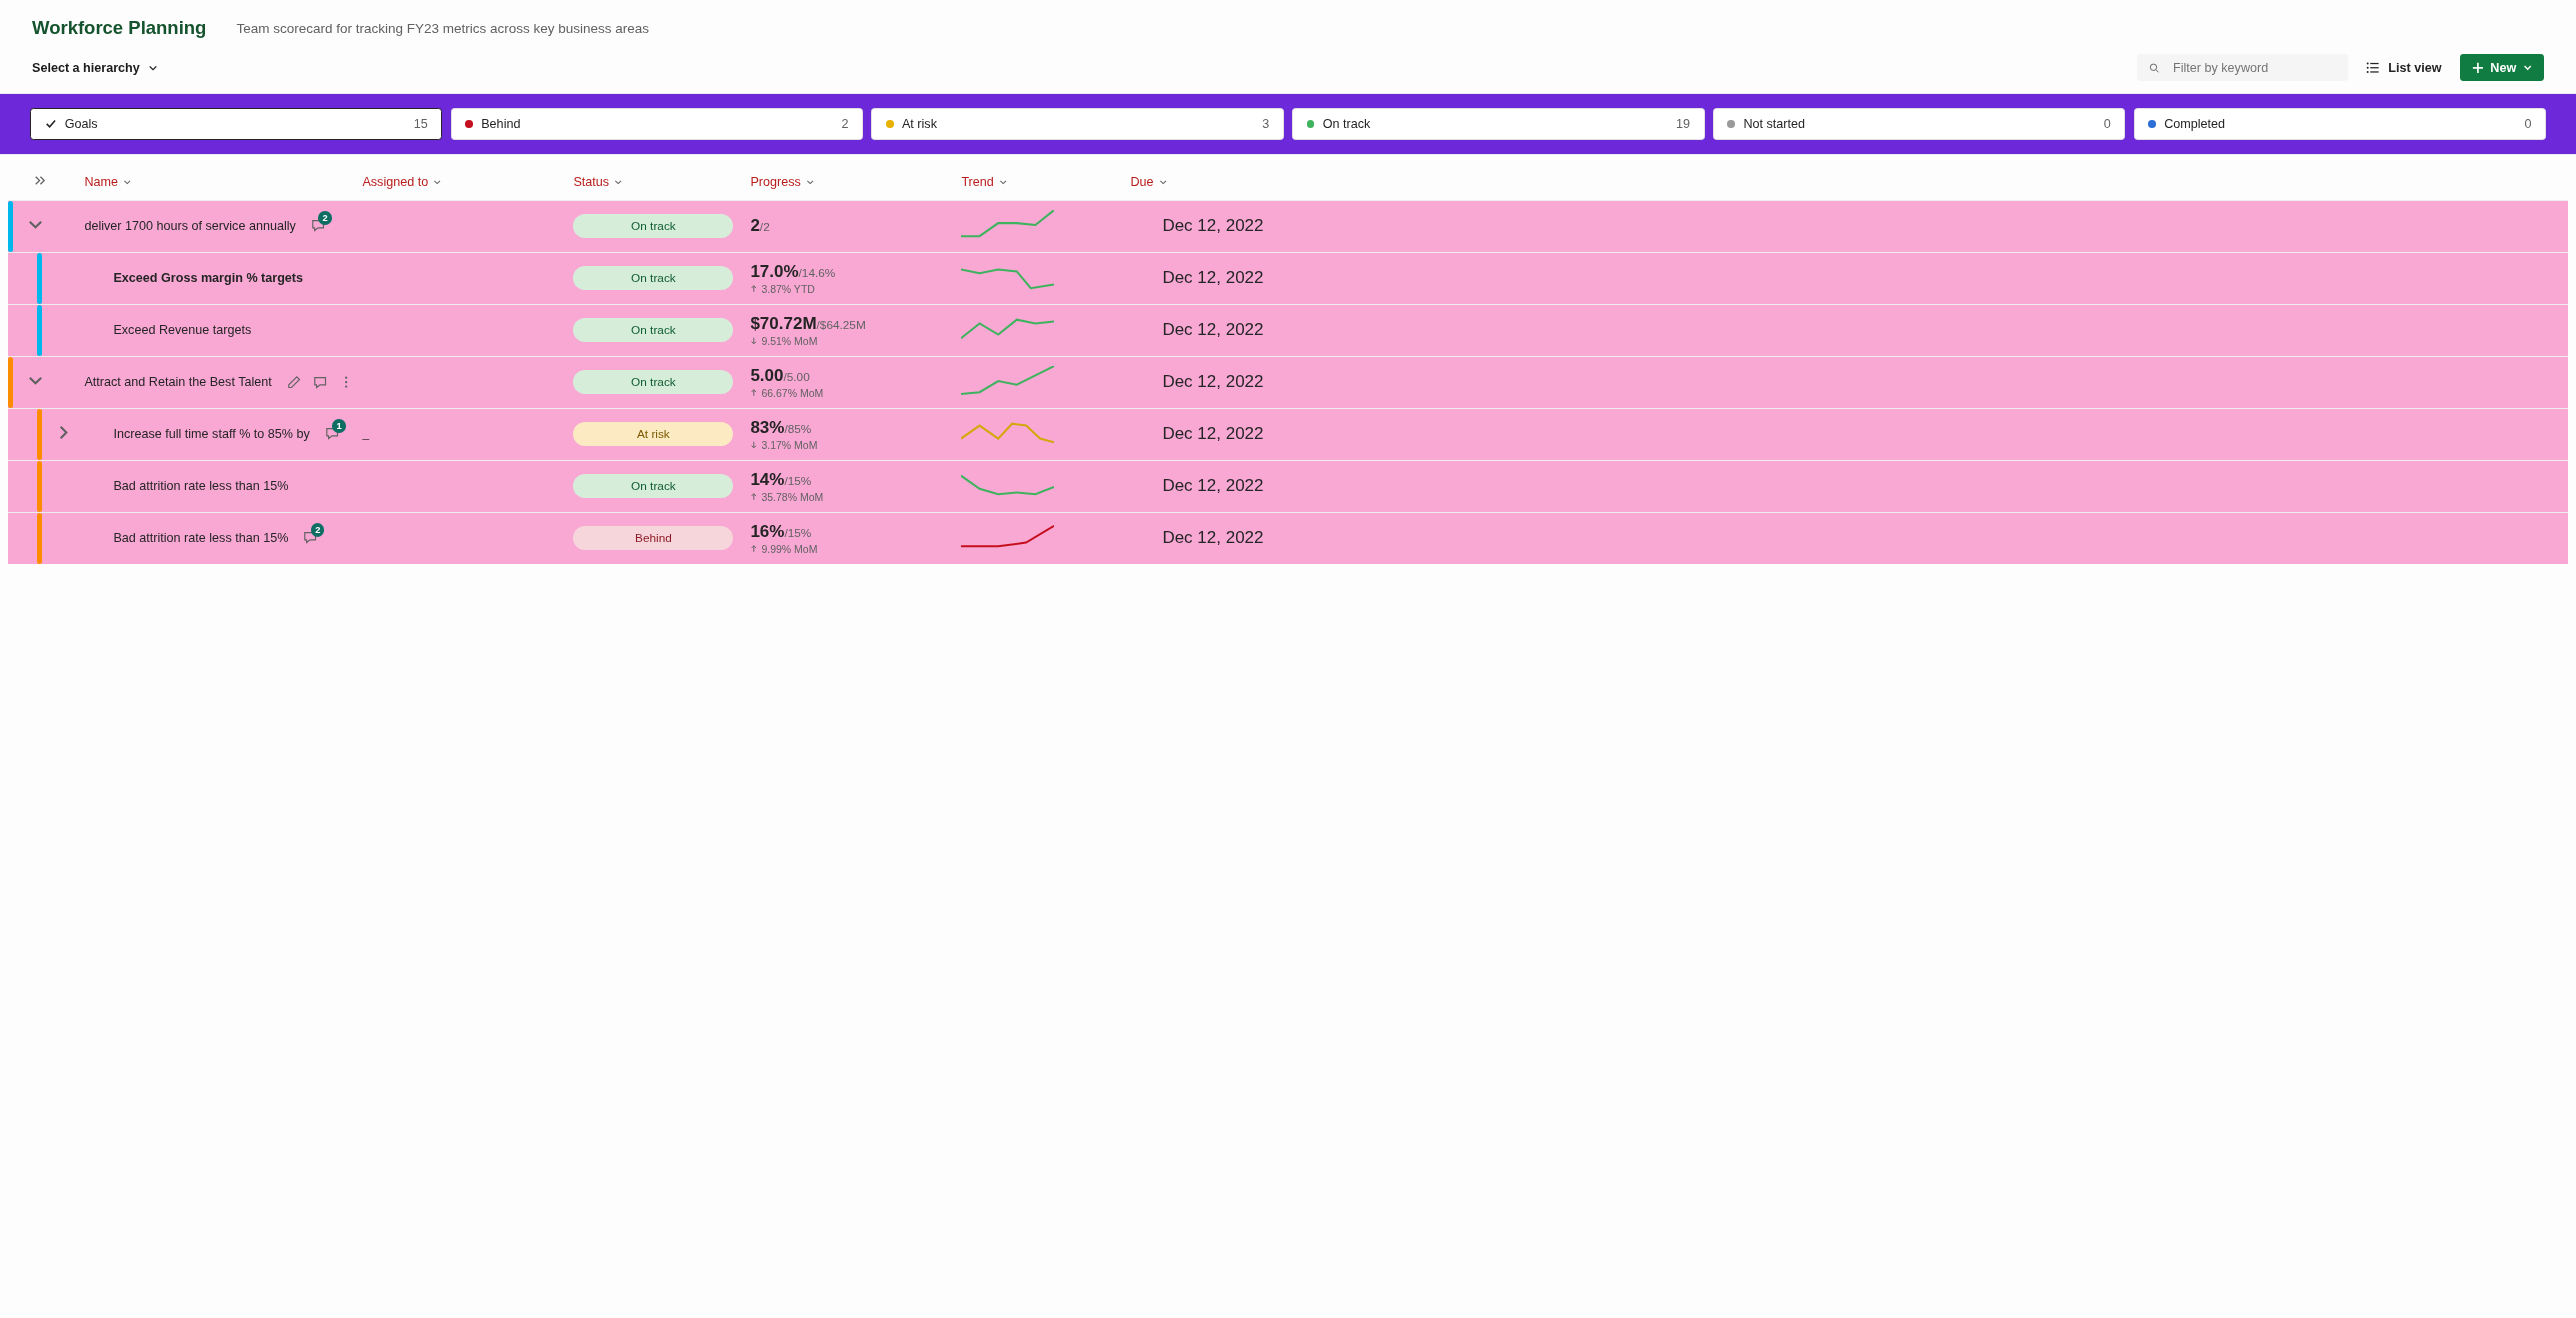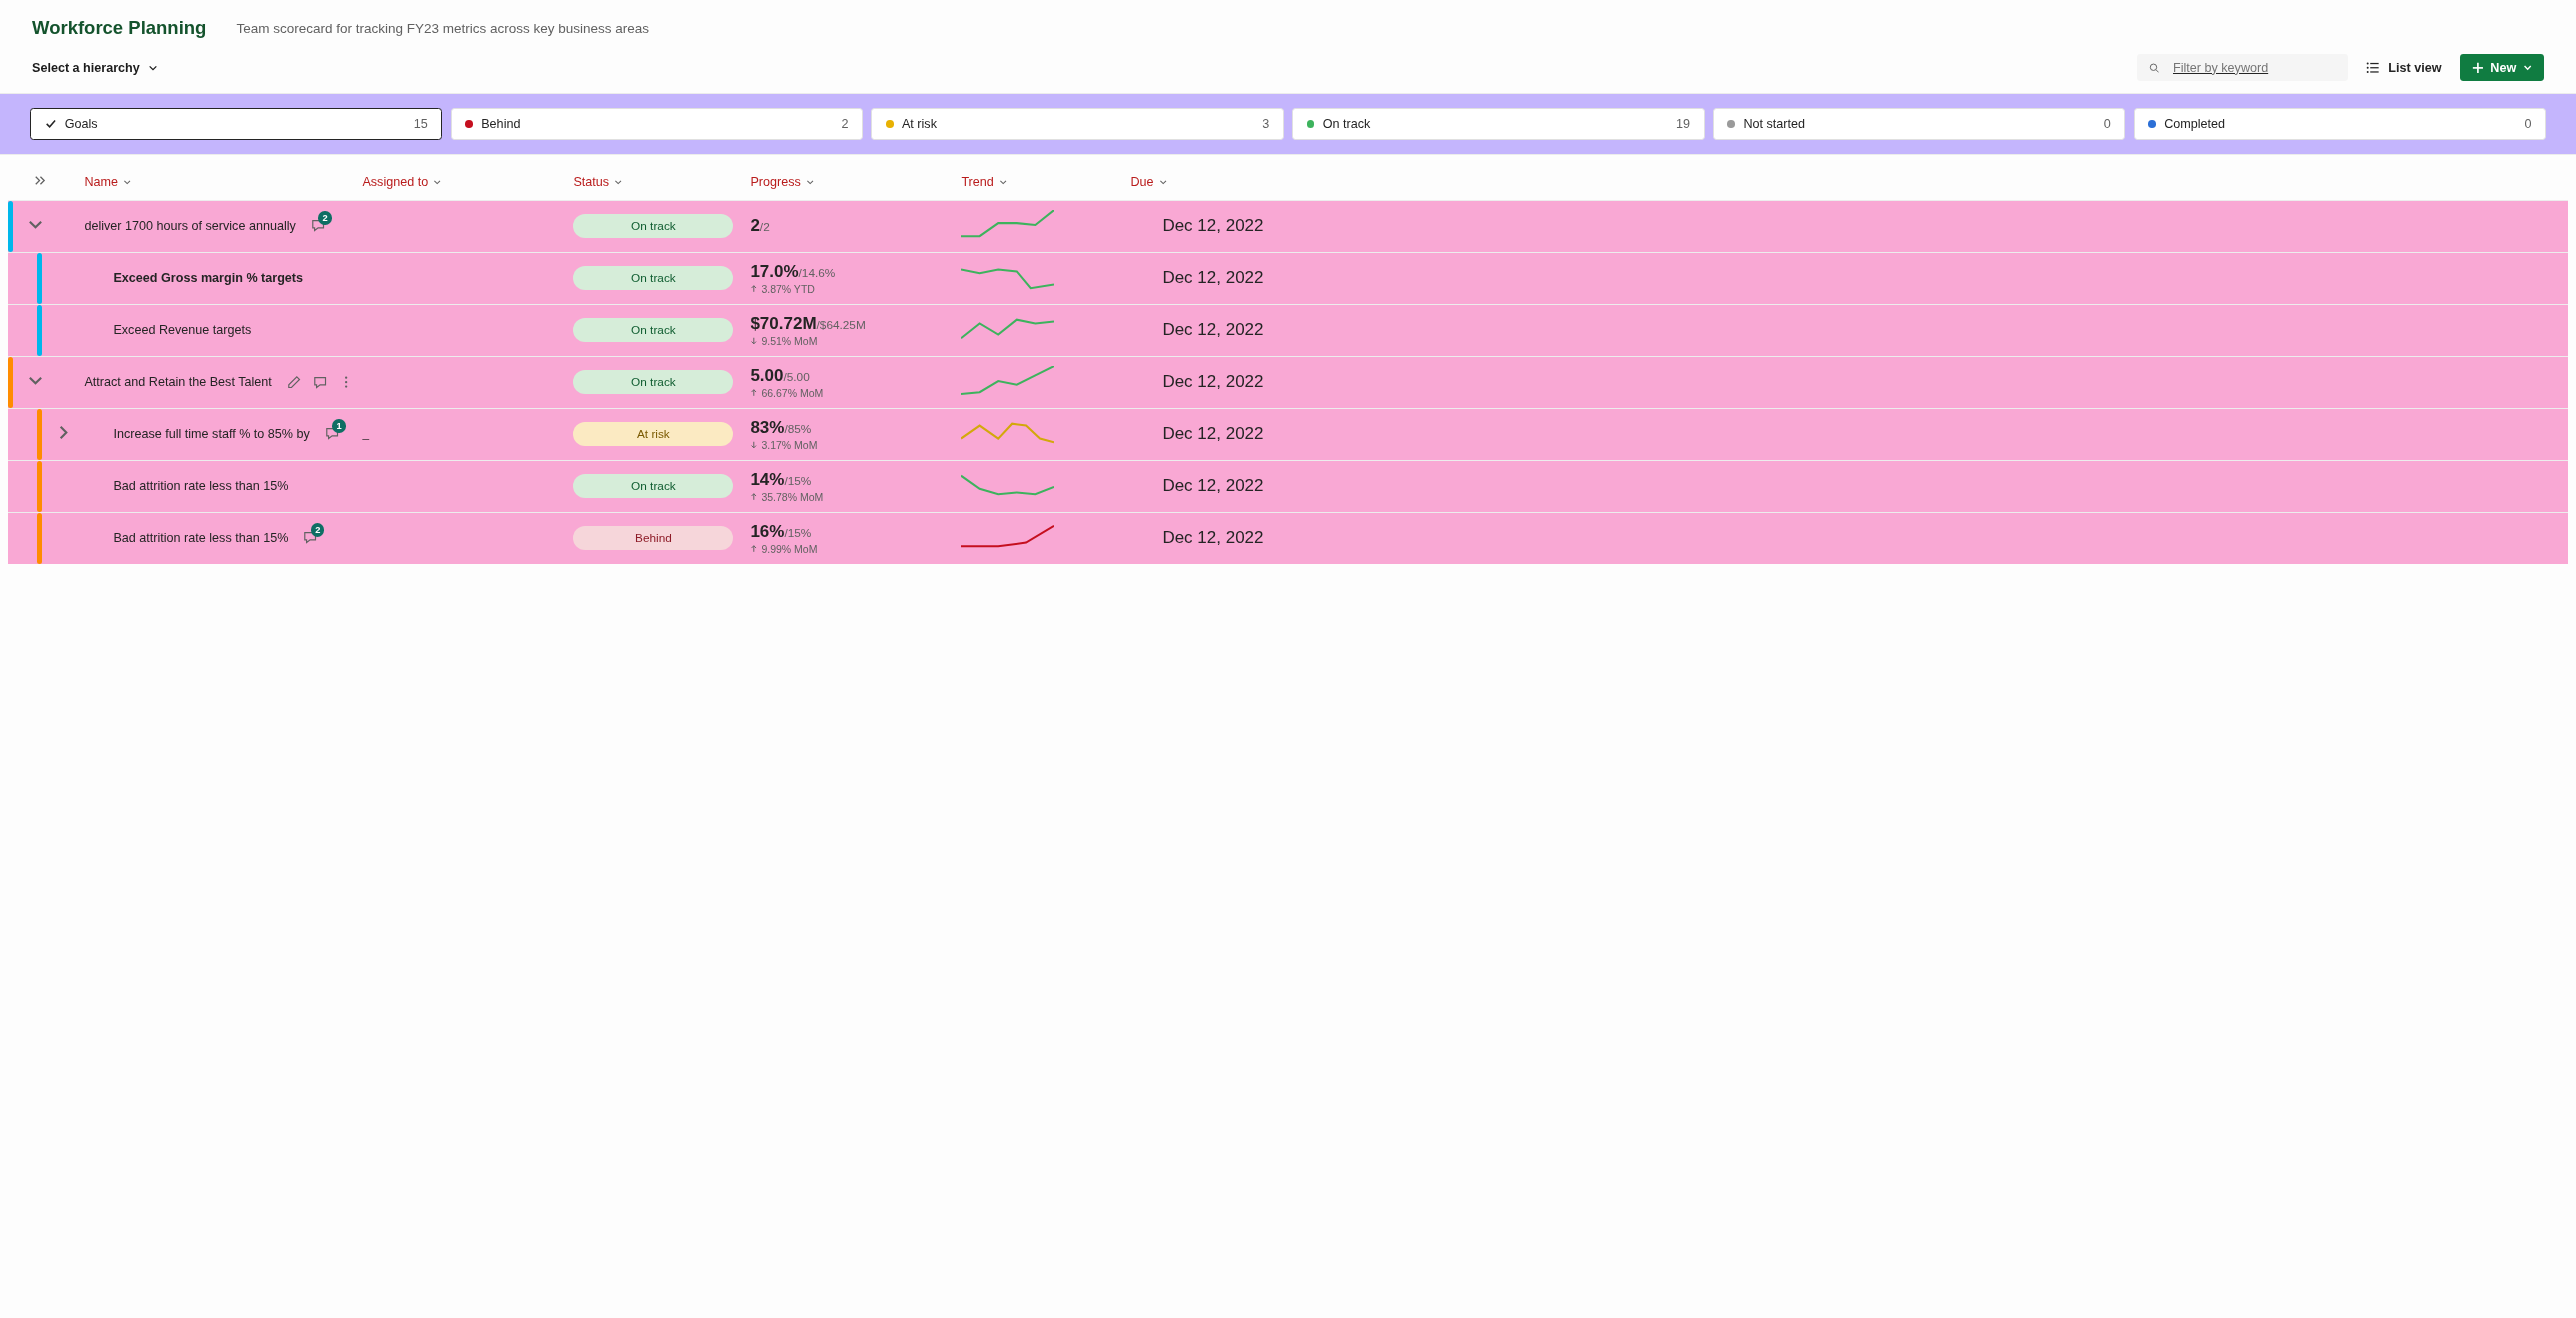--- a/index.html
+++ b/index.html
@@ -9,26 +9,26 @@
 .header-top { display: flex; align-items: center; gap: 30px; margin-bottom: 15px; }
 .page-title { font-size: 18.5px; font-weight: 700; color: #14532d; }
 .page-desc { font-size: 13.5px; color: #616161; }
 
 .toolbar { display: flex; align-items: center; justify-content: space-between; padding-bottom: 11.8px; }
 .toolbar-left { display: flex; align-items: center; justify-content: center; }
 .hierarchy-select { display: inline-flex; align-items: center; gap: 8.4px; font-size: 12.6px; font-weight: 600; color: #1b1b1b; cursor: pointer; padding: 3.4px 0; }
 .chev { width: 10px; height: 10px; }
 
 .toolbar-right { display: flex; align-items: center; gap: 18.5px; }
-.search-box { display: flex; align-items: center; background: #f5f5f5; border-radius: 3.4px; padding: 6.7px 11.8px; width: 211px; gap: 14px; text-decoration: underline; }
+.search-box { display: flex; align-items: center; background: #f5f5f5; border-radius: 3.4px; padding: 6.7px 11.8px; width: 211px; gap: 14px; }
 .search-box input { background: transparent; border: none; outline: none; font-size: 12.6px; color: #616161; width: 100%; }
 .list-view-btn { display: inline-flex; align-items: center; gap: 8.4px; font-size: 12.6px; font-weight: 600; cursor: pointer; }
 .new-btn { display: inline-flex; align-items: center; gap: 6.7px; background: #107c41; color: white; font-weight: 600; font-size: 12.6px; padding: 6.7px 11.8px; border-radius: 3.4px; cursor: pointer; }
 
-.status-bar { display: flex; gap: 8.4px; padding: 13.5px 30px; border-top: 0.8px solid #ececec; border-bottom: 0.8px solid #ececec; background: #c4b5fd; justify-content: space-between; }
+.status-bar { display: flex; gap: 8.4px; padding: 13.5px 30px; border-top: 0.8px solid #ececec; border-bottom: 0.8px solid #ececec; background: #6d28d9; justify-content: space-between; }
 .status-card { flex: 1; display: flex; align-items: center; justify-content: space-between; background: white; border: 0.8px solid #e0e0e0; border-radius: 3.4px; padding: 8.4px 13.5px; font-size: 12.6px; cursor: pointer; }
 .status-card.active { border: 1.7px solid #242424; }
 .status-card .left { display: flex; align-items: center; gap: 8.4px; }
 .status-dot { width: 7.6px; height: 7.6px; border-radius: 50%; }
 .check-icon { width: 11.8px; height: 11.8px; }
 .status-count { color: #616161; }
 
 .table-container { padding: 0 8.4px 0 8.4px; }
 .table-header { display: grid; grid-template-columns: 76px 278px 211px 177px 211px 169px 135px; align-items: center; padding: 18.5px 0 8.4px 0; font-size: 12.6px; color: #b91c1c; }
 .th { display: flex; align-items: center; gap: 5px; cursor: pointer; }

